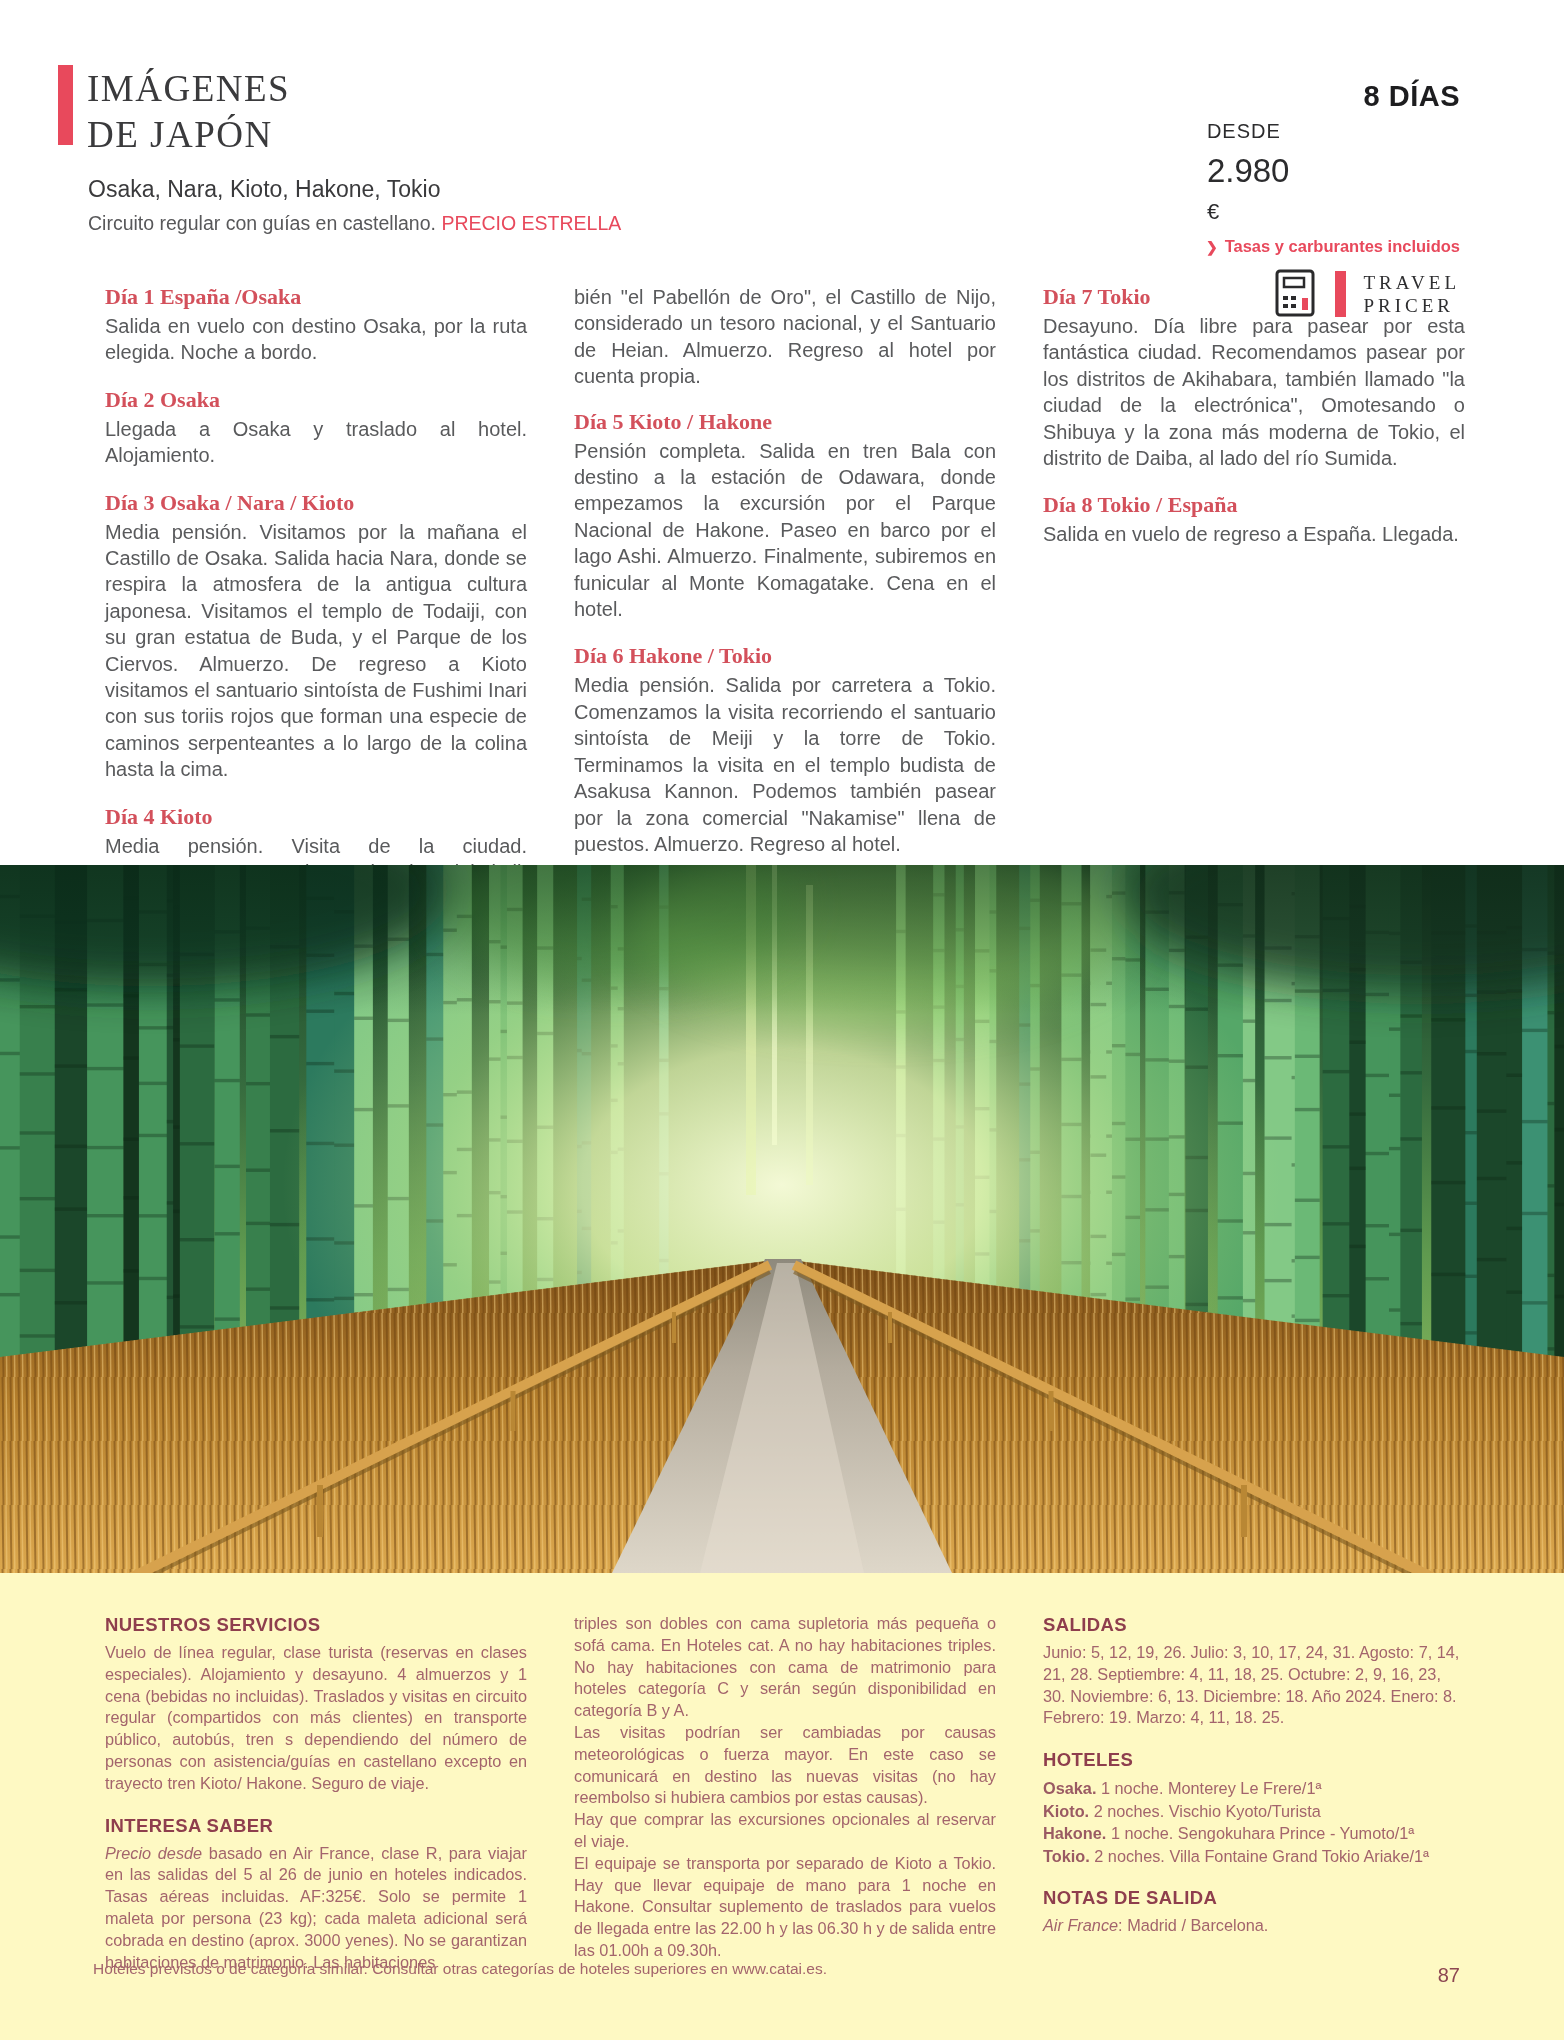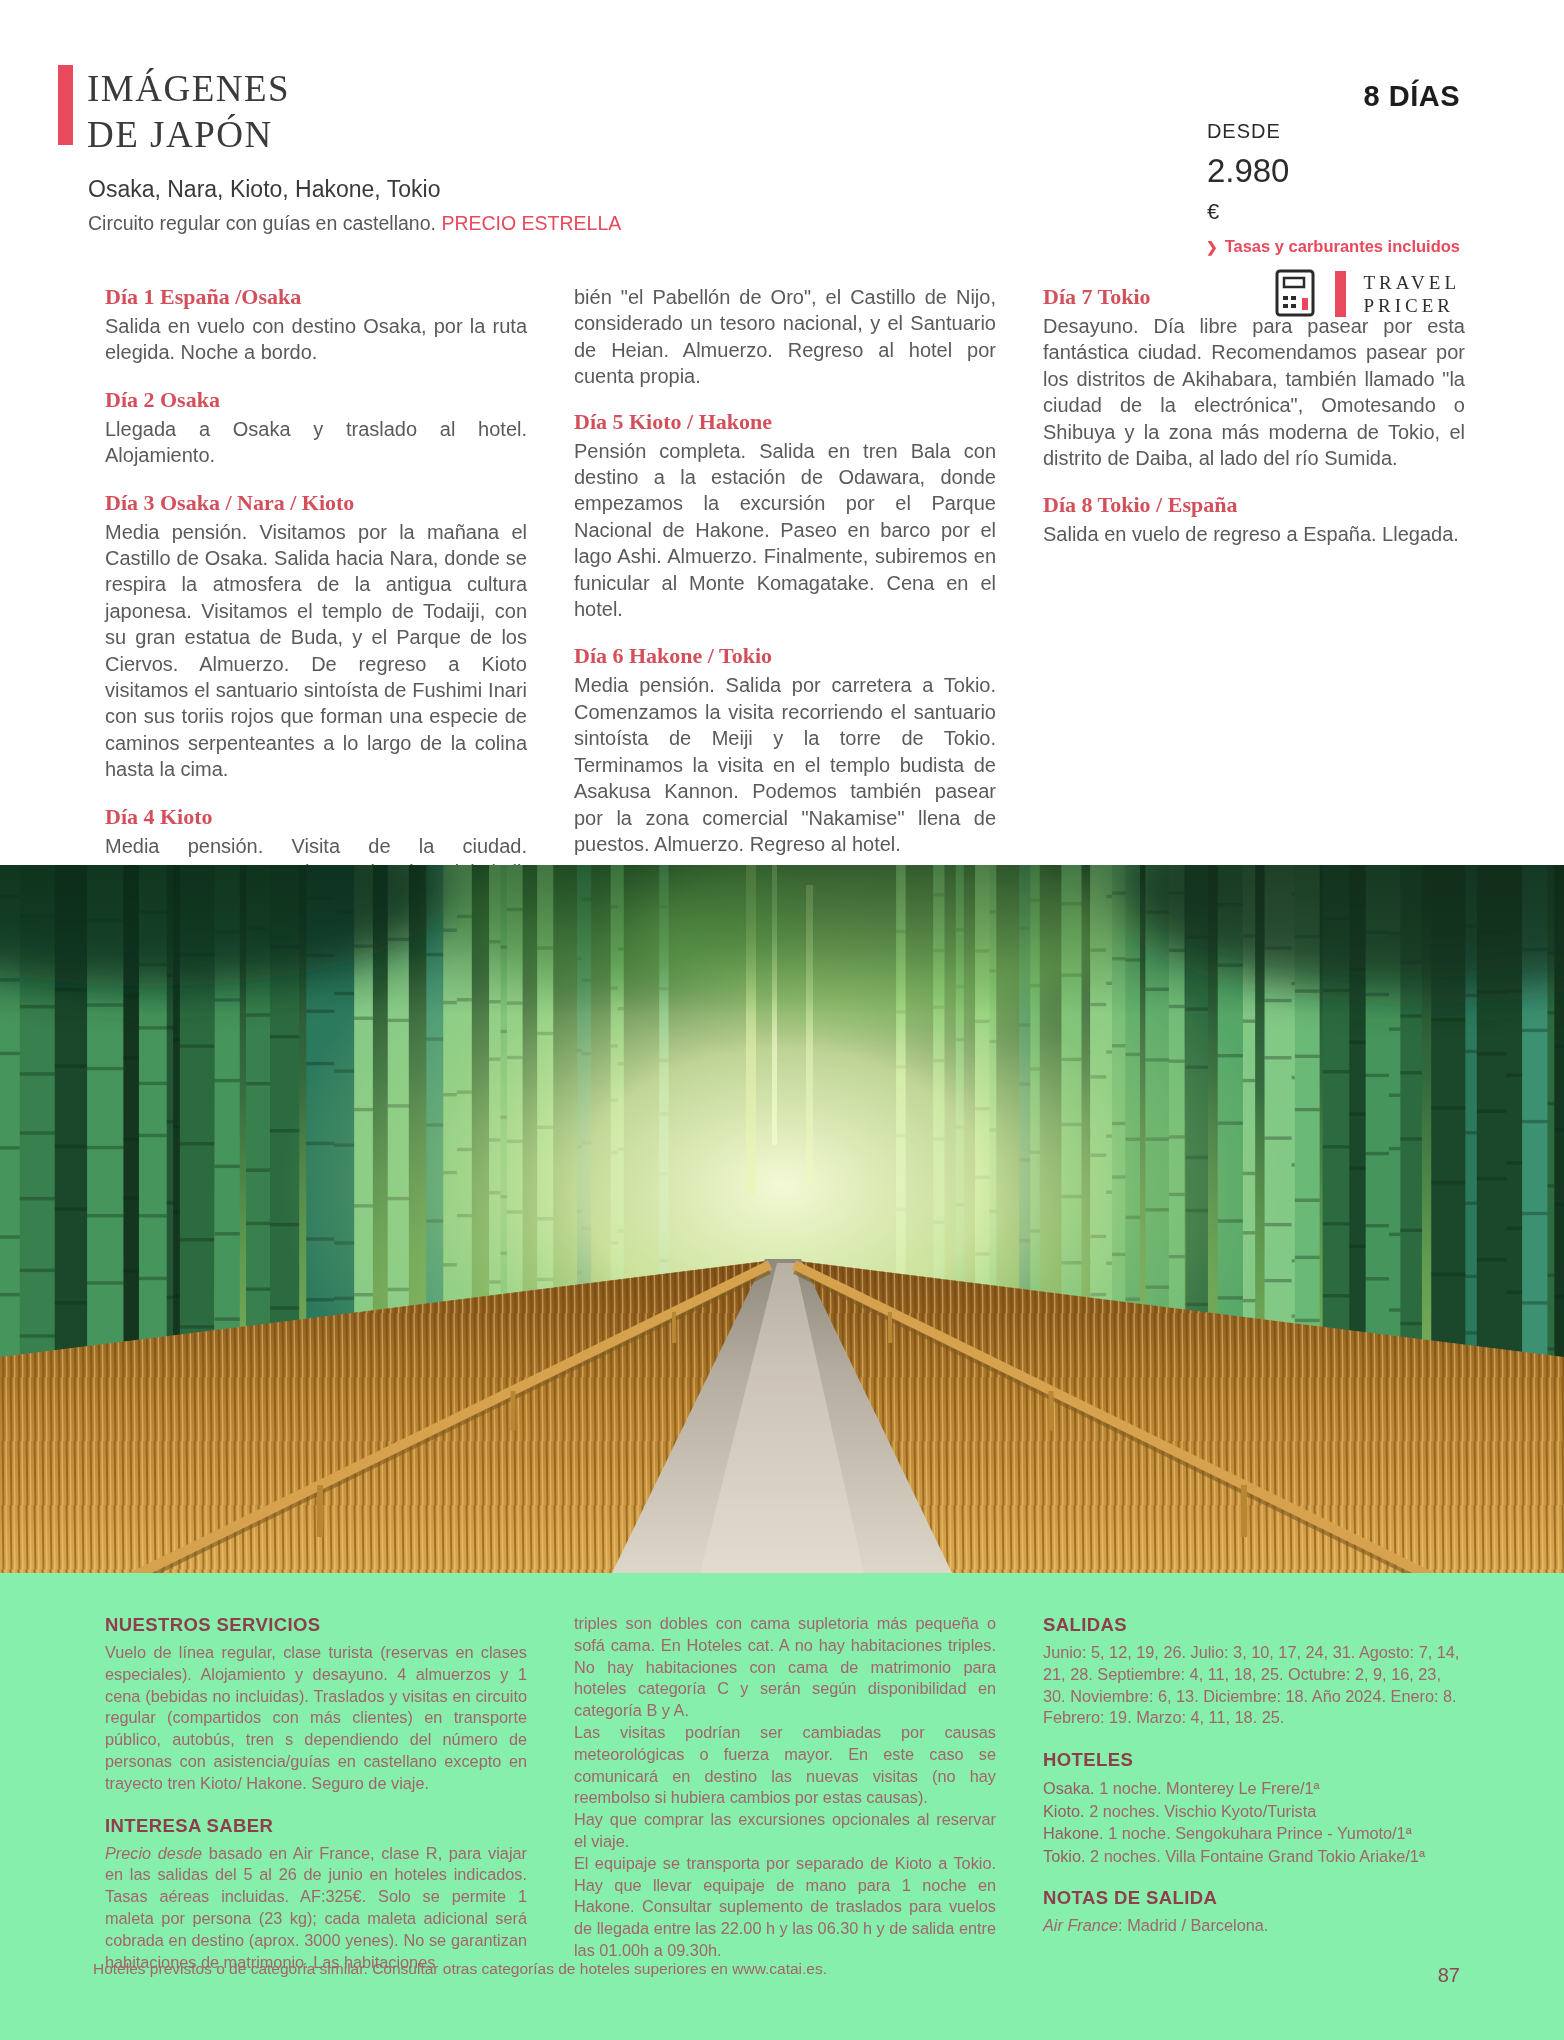--- a/index.html
+++ b/index.html
@@ -35,30 +35,30 @@
   .day-block h3{margin:0 0 4px 0;font-family:"Liberation Serif",serif;font-weight:700;
                 font-size:22px;line-height:25px;color:#d3505b;}
   .day-block p,.cont{margin:0;font-size:20px;line-height:26.4px;color:#595a5c;text-align:justify;}
   .cont{margin-bottom:19px;}
 
   
   .photo{position:absolute;left:0;top:865px;width:1564px;height:708px;margin:0;}
   .photo svg{display:block;width:100%;height:100%;}
 
   
-  .pink{position:absolute;left:0;top:1573px;width:1564px;height:467px;background:#86efac;}
+  .pink{position:absolute;left:0;top:1573px;width:1564px;height:467px;background:#fef9c3;}
   .pink-cols{position:absolute;left:105px;top:40px;width:1360px;display:flex;gap:47px;}
   .pcol{width:422px;}
   .pcol h4{margin:0 0 6px 0;font-size:18.5px;line-height:23px;font-weight:700;
            letter-spacing:.4px;color:#8e3e4d;}
   .pcol h4.mt{margin-top:19px;}
   .pcol p{margin:0;font-size:16.3px;line-height:21.8px;color:#a3646c;}
   .pcol.just p{text-align:justify;}
   .pcol p.hotel{line-height:22.5px;}
-  .pcol strong{font-weight:400;color:#9a5a63;text-align:center;}
+  .pcol strong{font-weight:700;color:#9a5a63;text-align:center;}
   .pcol em,.foot em{font-style:italic;}
   .foot{position:absolute;left:93px;top:385px;}
   .foot p{margin:0;font-size:15.5px;line-height:21px;color:#a3646c;}
   .pageno{position:absolute;right:104px;top:391px;font-size:20px;color:#8d4752;}
 </style>
 </head>
 <body>
 
 <div class="page">
 

